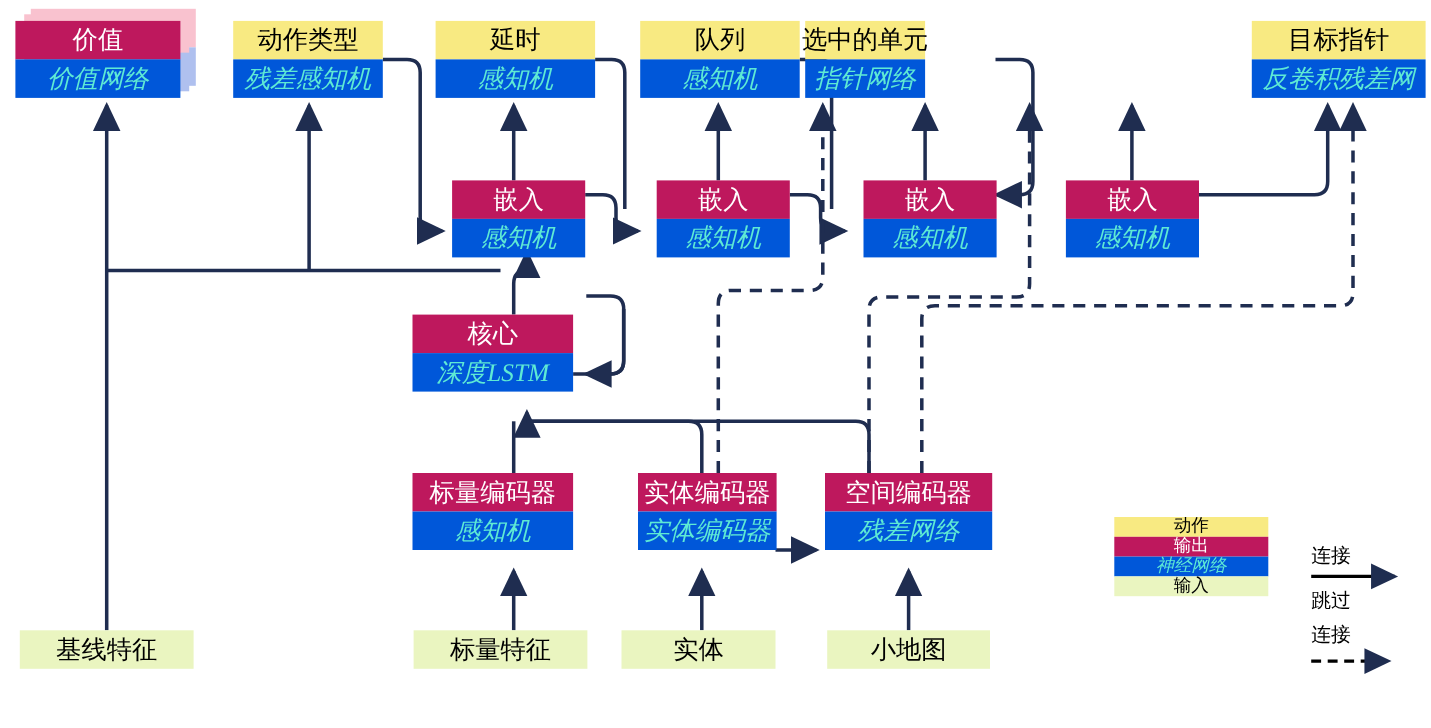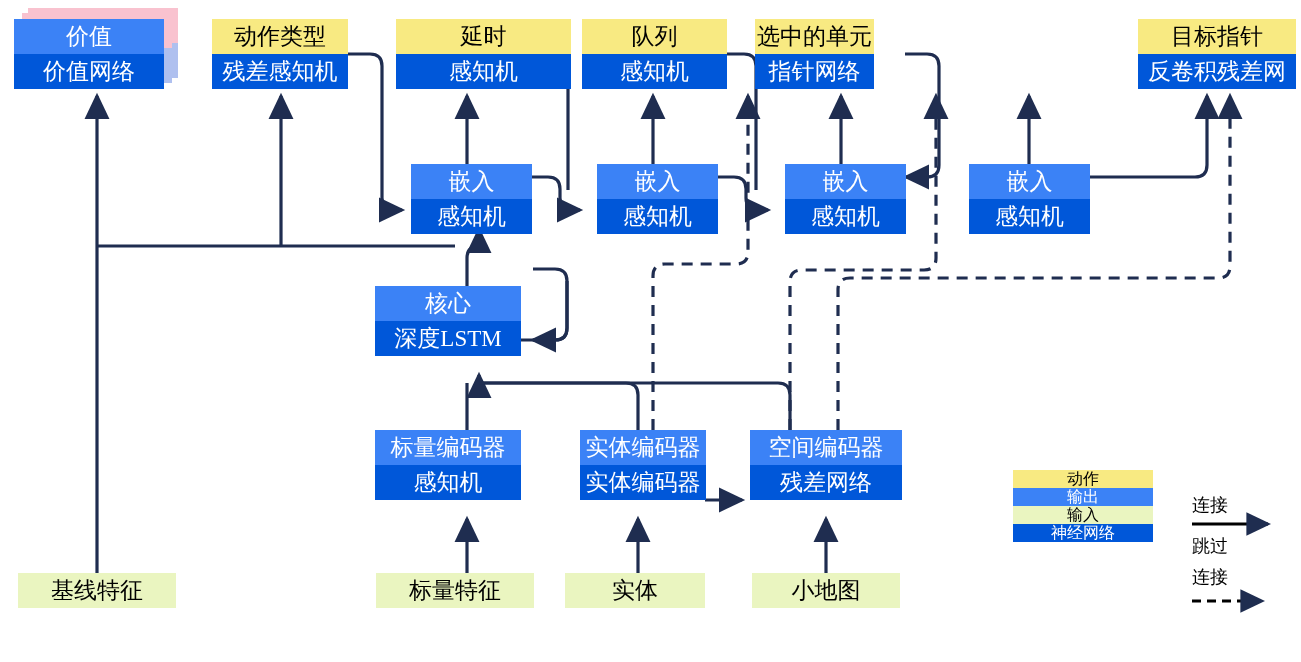--- a/index.html
+++ b/index.html
@@ -11,22 +11,22 @@
   svg#wires{position:absolute;left:0;top:0;width:1301px;height:662px;pointer-events:none;}
 
   .node{position:absolute;box-sizing:border-box;}
   .band{
     box-sizing:border-box;width:100%;
     display:flex;align-items:center;justify-content:center;
     white-space:nowrap;line-height:1;
     font-family:"Liberation Serif","DejaVu Serif",serif;
   }
   .band.action{background:#f8ea82;color:#000000;}
-  .band.output{background:#3b82f6;color:#ffffff;text-align:right;}
-  .band.net{background:#0057d9;color:#ffffff;}
+  .band.output{background:#be185d;color:#ffffff;text-align:right;}
+  .band.net{background:#0057d9;color:#5eead4;font-style:italic;}
   .band.input{background:#eaf5c0;color:#000000;}
 
   .node2 .band{height:35px;font-size:23px;}
   .node1 .band{height:35px;font-size:23px;}
 
   .shadow{position:absolute;box-sizing:border-box;}
   .shadow .s-top{height:35px;background:#f9c2cf;}
   .shadow .s-bot{height:35px;background:#afc0ef;}
 
   
@@ -123,31 +123,31 @@
   <div class="node node2" style="left:14px;top:19px;width:150px;height:70px;">
     <div class="band output">价值</div>
     <div class="band net">价值网络</div>
   </div>
 
   <div class="node node2" style="left:212px;top:19px;width:136px;height:70px;">
     <div class="band action">动作类型</div>
     <div class="band net">残差感知机</div>
   </div>
 
-  <div class="node node2" style="left:396px;top:19px;width:175px;height:70px;">
+  <div class="node node2" style="left:396px;top:19px;width:145px;height:70px;">
     <div class="band action">延时</div>
     <div class="band net">感知机</div>
   </div>
 
   <div class="node node2" style="left:582px;top:19px;width:145px;height:70px;">
     <div class="band action">队列</div>
     <div class="band net">感知机</div>
   </div>
 
-  <div class="node node2" style="left:755px;top:19px;width:119px;height:70px;">
+  <div class="node node2" style="left:732px;top:19px;width:109px;height:70px;">
     <div class="band action">选中的单元</div>
     <div class="band net">指针网络</div>
   </div>
 
 
   <div class="node node2" style="left:1138px;top:19px;width:158px;height:70px;text-align:right;">
     <div class="band action">目标指针</div>
     <div class="band net">反卷积残差网</div>
   </div>
 
@@ -195,21 +195,21 @@
   <div class="node node1" style="left:565px;top:573px;width:140px;height:35px;">
     <div class="band input">实体</div>
   </div>
   <div class="node node1" style="left:752px;top:573px;width:148px;height:35px;">
     <div class="band input">小地图</div>
   </div>
 
   <div id="legend" style="left:1013px;top:470px;width:140px;height:140px;">
     <div class="band action">动作</div>
     <div class="band output">输出</div>
+    <div class="band net">神经网络</div>
     <div class="band input">输入</div>
-    <div class="band net">神经网络</div>
   </div>
 
   <div class="leg-label" style="left:1192px;top:493px;width:80px;">连接</div>
   <div class="leg-label" style="left:1192px;top:534px;width:80px;">跳过</div>
   <div class="leg-label" style="left:1192px;top:565px;width:80px;">连接</div>
 
 </div>
 
 </body></html>

